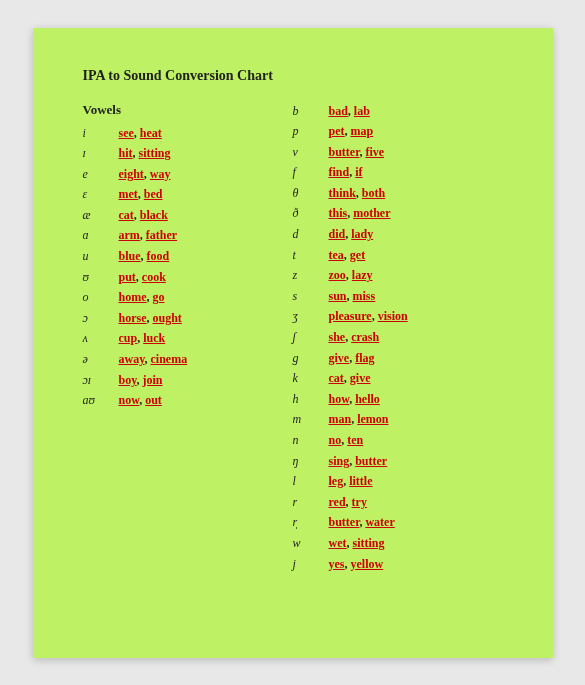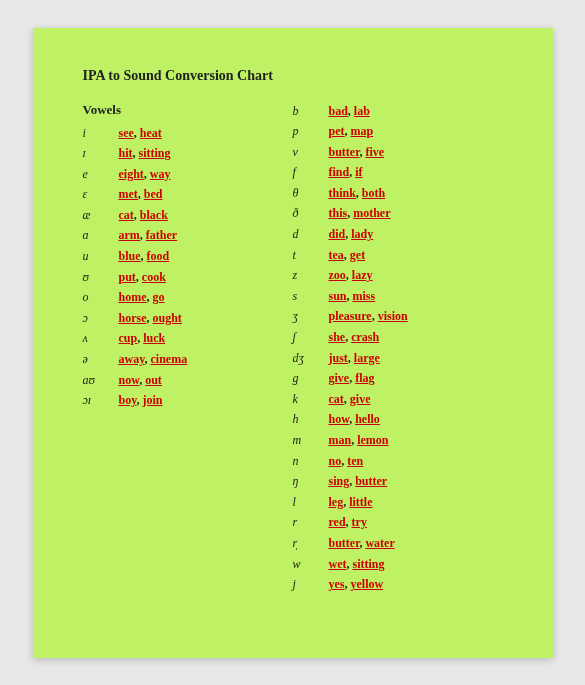--- a/index.html
+++ b/index.html
@@ -110,27 +110,27 @@
           </div>
           <div class="row">
             <span class="symbol">ʌ</span>
             <span class="examples"><span class="link">cup</span>, <span class="link">luck</span></span>
           </div>
           <div class="row">
             <span class="symbol">ə</span>
             <span class="examples"><span class="link">away</span>, <span class="link">cinema</span></span>
           </div>
           <div class="row">
+            <span class="symbol">ɔɪ</span>
+            <span class="examples"><span class="link">boy</span>, <span class="link">join</span></span>
+          </div>
+          <div class="row">
             <span class="symbol">aʊ</span>
             <span class="examples"><span class="link">now</span>, <span class="link">out</span></span>
           </div>
-          <div class="row">
-            <span class="symbol">ɔɪ</span>
-            <span class="examples"><span class="link">boy</span>, <span class="link">join</span></span>
-          </div>
         </div>
     </div>
 
     <div class="section">
       <div id="consonants-rows">
           <div class="row">
             <span class="symbol">b</span>
             <span class="examples"><span class="link">bad</span>, <span class="link">lab</span></span>
           </div>
           <div class="row">
@@ -171,24 +171,20 @@
           </div>
           <div class="row">
             <span class="symbol">ʒ</span>
             <span class="examples"><span class="link">pleasure</span>, <span class="link">vision</span></span>
           </div>
           <div class="row">
             <span class="symbol">ʃ</span>
             <span class="examples"><span class="link">she</span>, <span class="link">crash</span></span>
           </div>
           <div class="row">
-            <span class="symbol">dʒ</span>
-            <span class="examples"><span class="link">just</span>, <span class="link">large</span></span>
-          </div>
-          <div class="row">
             <span class="symbol">g</span>
             <span class="examples"><span class="link">give</span>, <span class="link">flag</span></span>
           </div>
           <div class="row">
             <span class="symbol">k</span>
             <span class="examples"><span class="link">cat</span>, <span class="link">give</span></span>
           </div>
           <div class="row">
             <span class="symbol">h</span>
             <span class="examples"><span class="link">how</span>, <span class="link">hello</span></span>

